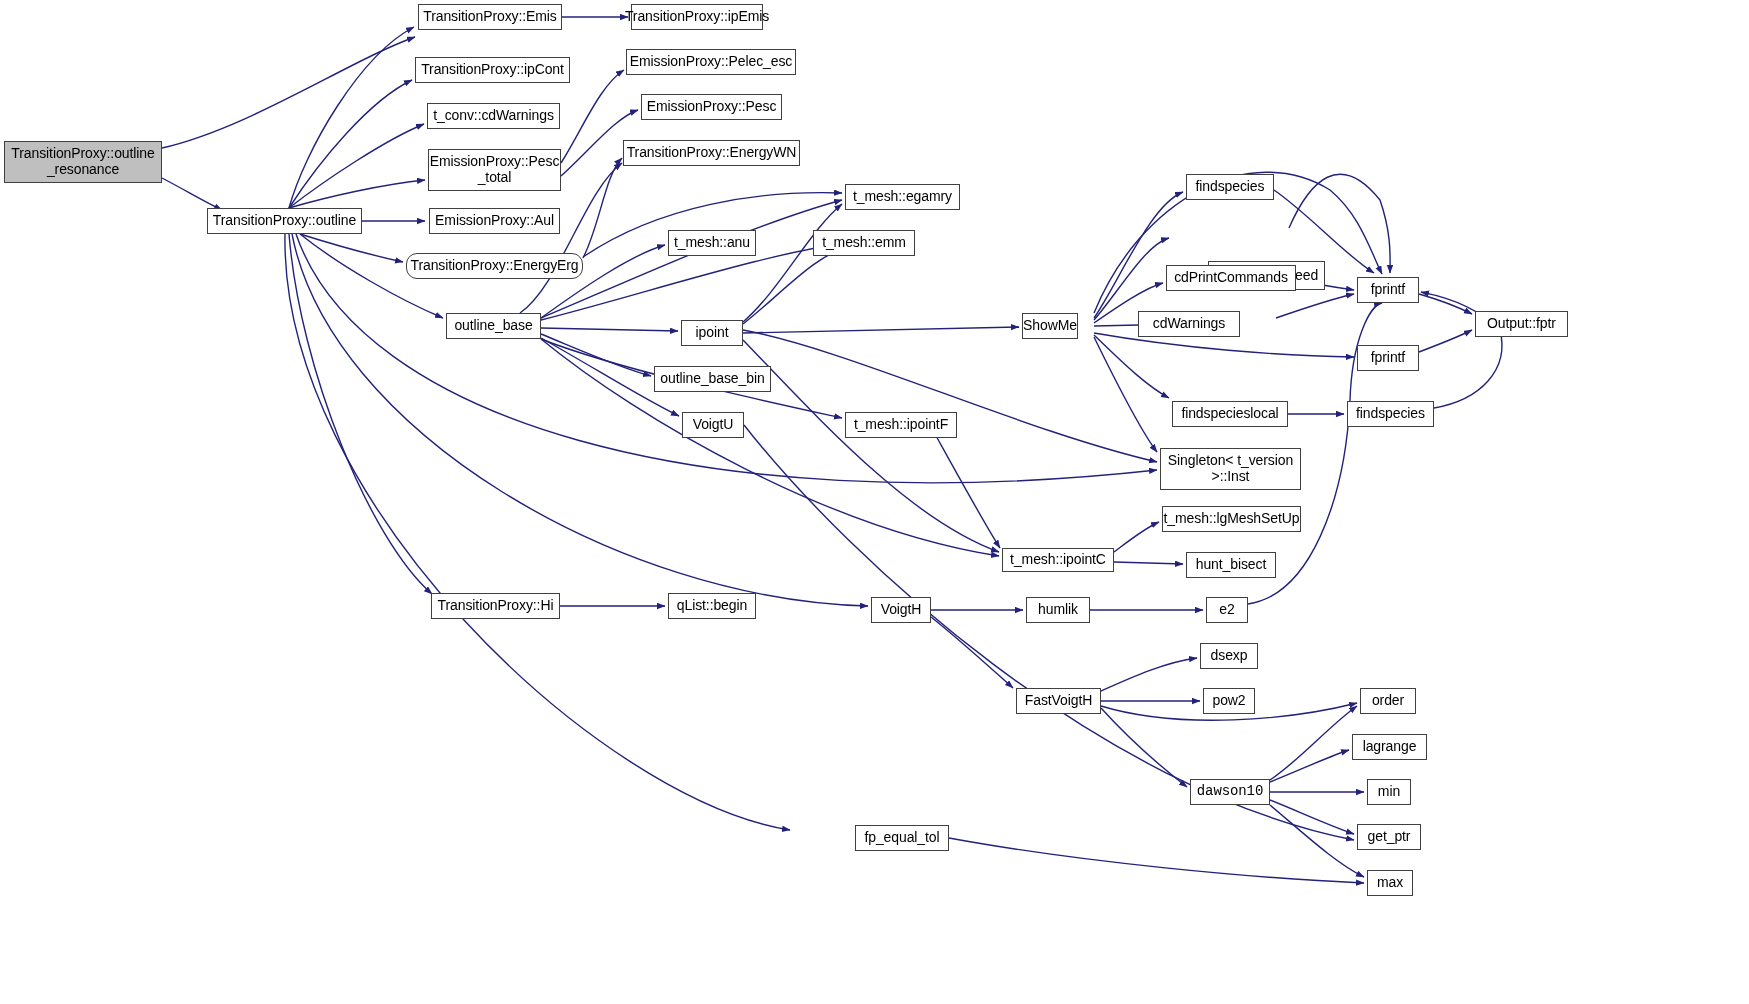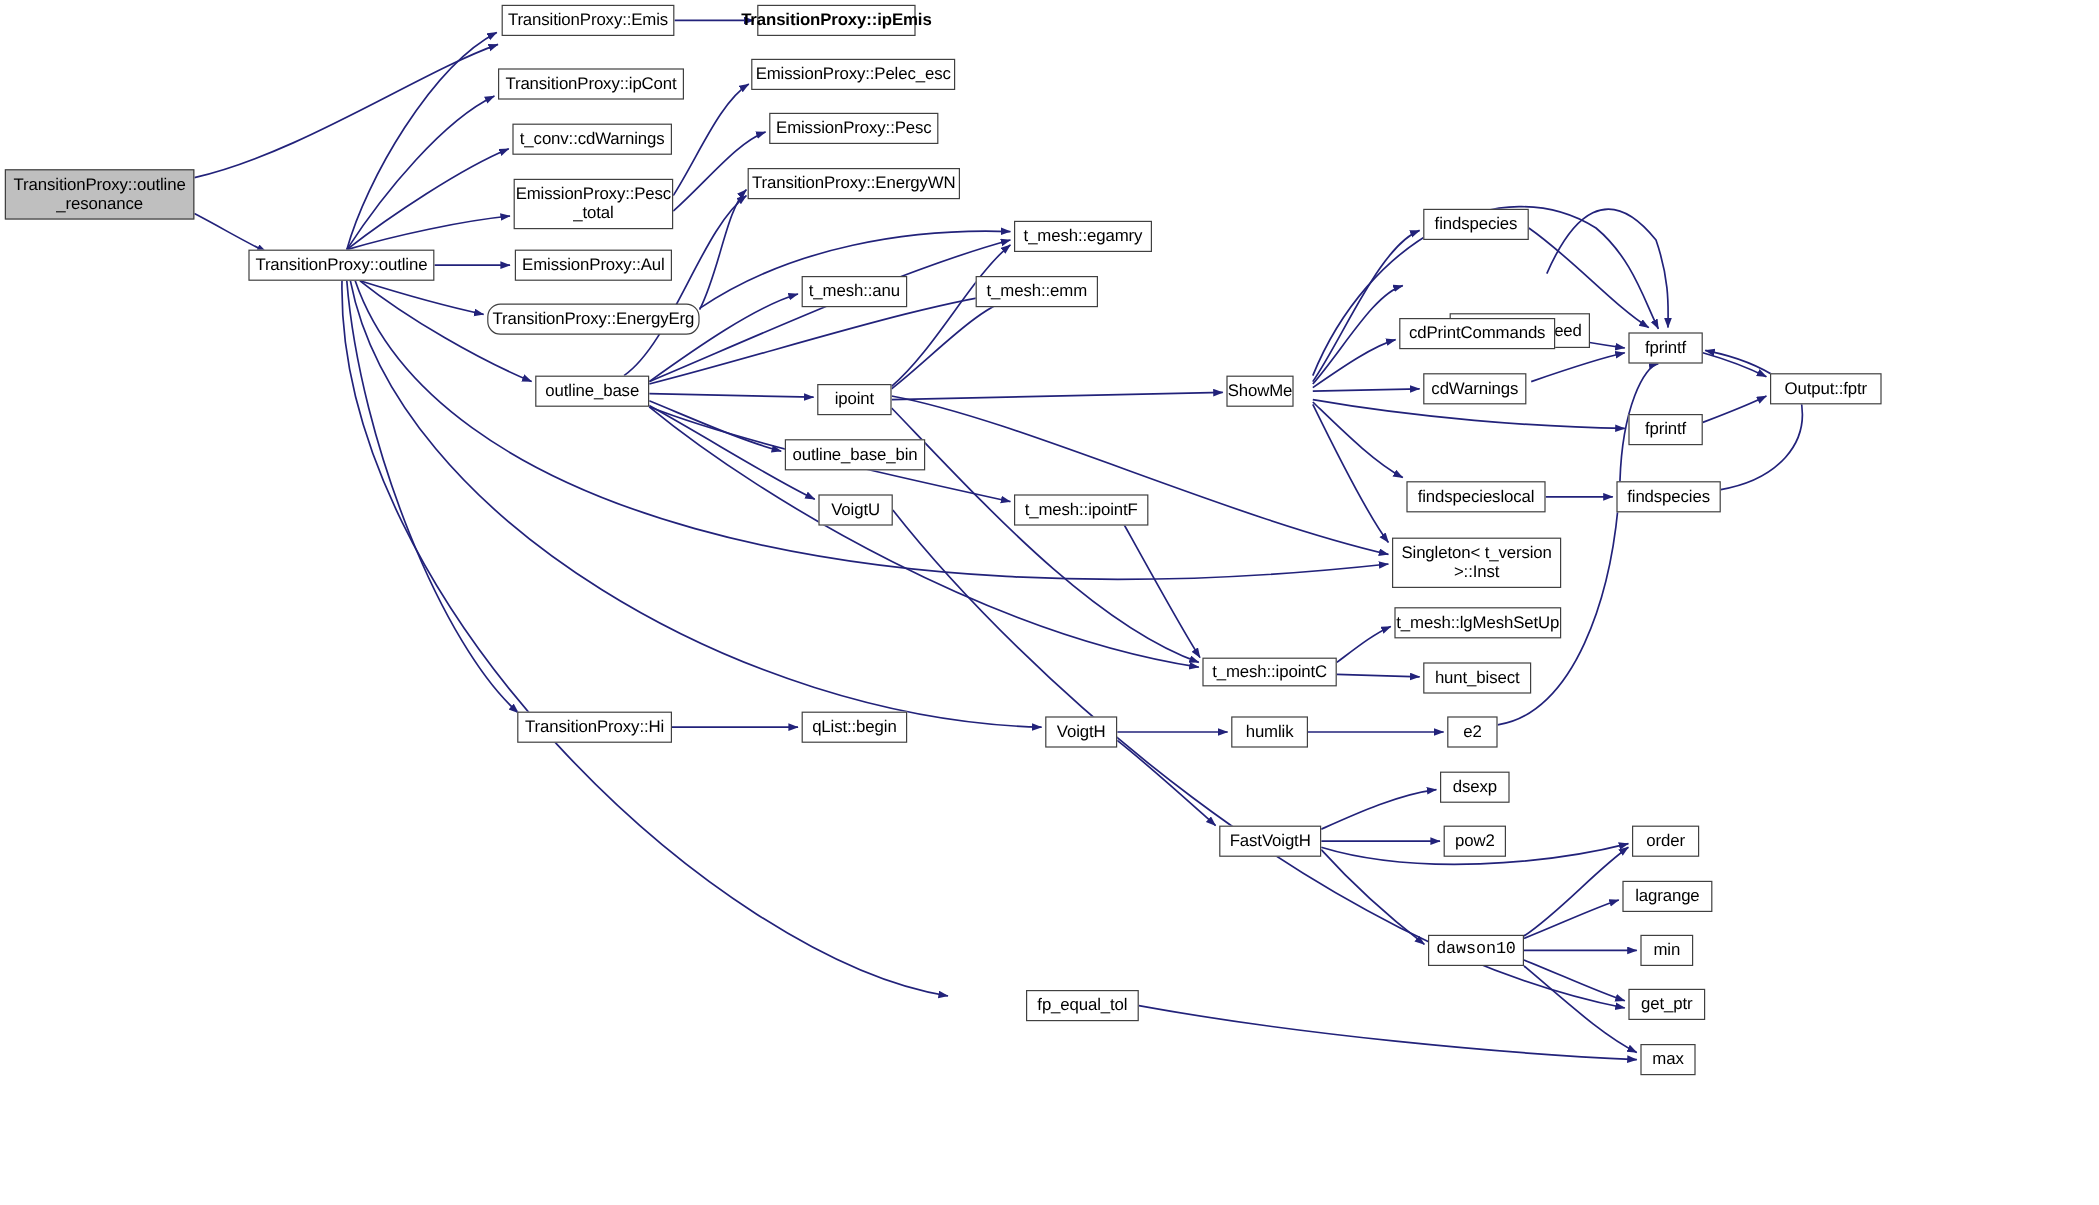--- a/index.html
+++ b/index.html
@@ -108,37 +108,37 @@
       <div class="node root" style="left: 4px; top: 141px; width: 158px; height: 42px;">TransitionProxy::outline
 _resonance</div>
       <div class="node" style="left: 207px; top: 208px; width: 155px; height: 26px;">TransitionProxy::outline</div>
       <div class="node" style="left: 418px; top: 4px; width: 144px; height: 26px;">TransitionProxy::Emis</div>
       <div class="node" style="left: 415px; top: 57px; width: 155px; height: 26px;">TransitionProxy::ipCont</div>
       <div class="node" style="left: 427px; top: 103px; width: 133px; height: 26px;">t_conv::cdWarnings</div>
       <div class="node" style="left: 428px; top: 149px; width: 133px; height: 42px;">EmissionProxy::Pesc
 _total</div>
       <div class="node" style="left: 429px; top: 208px; width: 131px; height: 26px;">EmissionProxy::Aul</div>
       <div class="node" style="left: 406px; top: 253px; width: 177px; height: 26px; border-radius: 11px;">TransitionProxy::EnergyErg</div>
-      <div class="node" style="left: 631px; top: 4px; width: 132px; height: 26px; font-weight: bold;">TransitionProxy::ipEmis</div>
+      <div class="node" style="left: 631px; top: 4px; width: 132px; height: 26px;">TransitionProxy::ipEmis</div>
       <div class="node" style="left: 626px; top: 49px; width: 170px; height: 26px;">EmissionProxy::Pelec_esc</div>
       <div class="node" style="left: 641px; top: 94px; width: 141px; height: 26px;">EmissionProxy::Pesc</div>
       <div class="node" style="left: 623px; top: 140px; width: 177px; height: 26px;">TransitionProxy::EnergyWN</div>
       <div class="node" style="left: 446px; top: 313px; width: 95px; height: 26px;">outline_base</div>
       <div class="node" style="left: 668px; top: 230px; width: 88px; height: 26px;">t_mesh::anu</div>
       <div class="node" style="left: 845px; top: 184px; width: 115px; height: 26px;">t_mesh::egamry</div>
       <div class="node" style="left: 813px; top: 230px; width: 102px; height: 26px;">t_mesh::emm</div>
       <div class="node" style="left: 681px; top: 320px; width: 62px; height: 26px;">ipoint</div>
       <div class="node" style="left: 654px; top: 366px; width: 117px; height: 26px;">outline_base_bin</div>
       <div class="node" style="left: 682px; top: 412px; width: 62px; height: 26px;">VoigtU</div>
       <div class="node" style="left: 845px; top: 412px; width: 112px; height: 26px;">t_mesh::ipointF</div>
       <div class="node" style="left: 1022px; top: 313px; width: 56px; height: 26px;">ShowMe</div>
       <div class="node" style="left: 1186px; top: 174px; width: 88px; height: 26px;">findspecies</div>
       <div class="node" style="left: 1208px; top: 220px; width: 117px; height: 29px; margin-top: 41px;">t_ran::print_seed</div>
       <div class="node" style="left: 1166px; top: 265px; width: 130px; height: 26px;">cdPrintCommands</div>
-      <div class="node" style="left: 1186px; top: 311px; width: 86px; height: 26px;">cdWarnings</div>
+      <div class="node" style="left: 1138px; top: 311px; width: 102px; height: 26px;">cdWarnings</div>
       <div class="node" style="left: 1357px; top: 277px; width: 62px; height: 26px;">fprintf</div>
       <div class="node" style="left: 1357px; top: 345px; width: 62px; height: 26px;">fprintf</div>
       <div class="node" style="left: 1475px; top: 311px; width: 93px; height: 26px;">Output::fptr</div>
       <div class="node" style="left: 1172px; top: 401px; width: 116px; height: 26px;">findspecieslocal</div>
       <div class="node" style="left: 1347px; top: 401px; width: 87px; height: 26px;">findspecies</div>
       <div class="node" style="left: 1160px; top: 448px; width: 141px; height: 42px;">Singleton&lt; t_version
 &gt;::Inst</div>
       <div class="node" style="left: 1162px; top: 506px; width: 139px; height: 26px;">t_mesh::lgMeshSetUp</div>
       <div class="node" style="left: 1002px; top: 548px; width: 112px; height: 24px;">t_mesh::ipointC</div>
       <div class="node" style="left: 1186px; top: 552px; width: 90px; height: 26px;">hunt_bisect</div>

